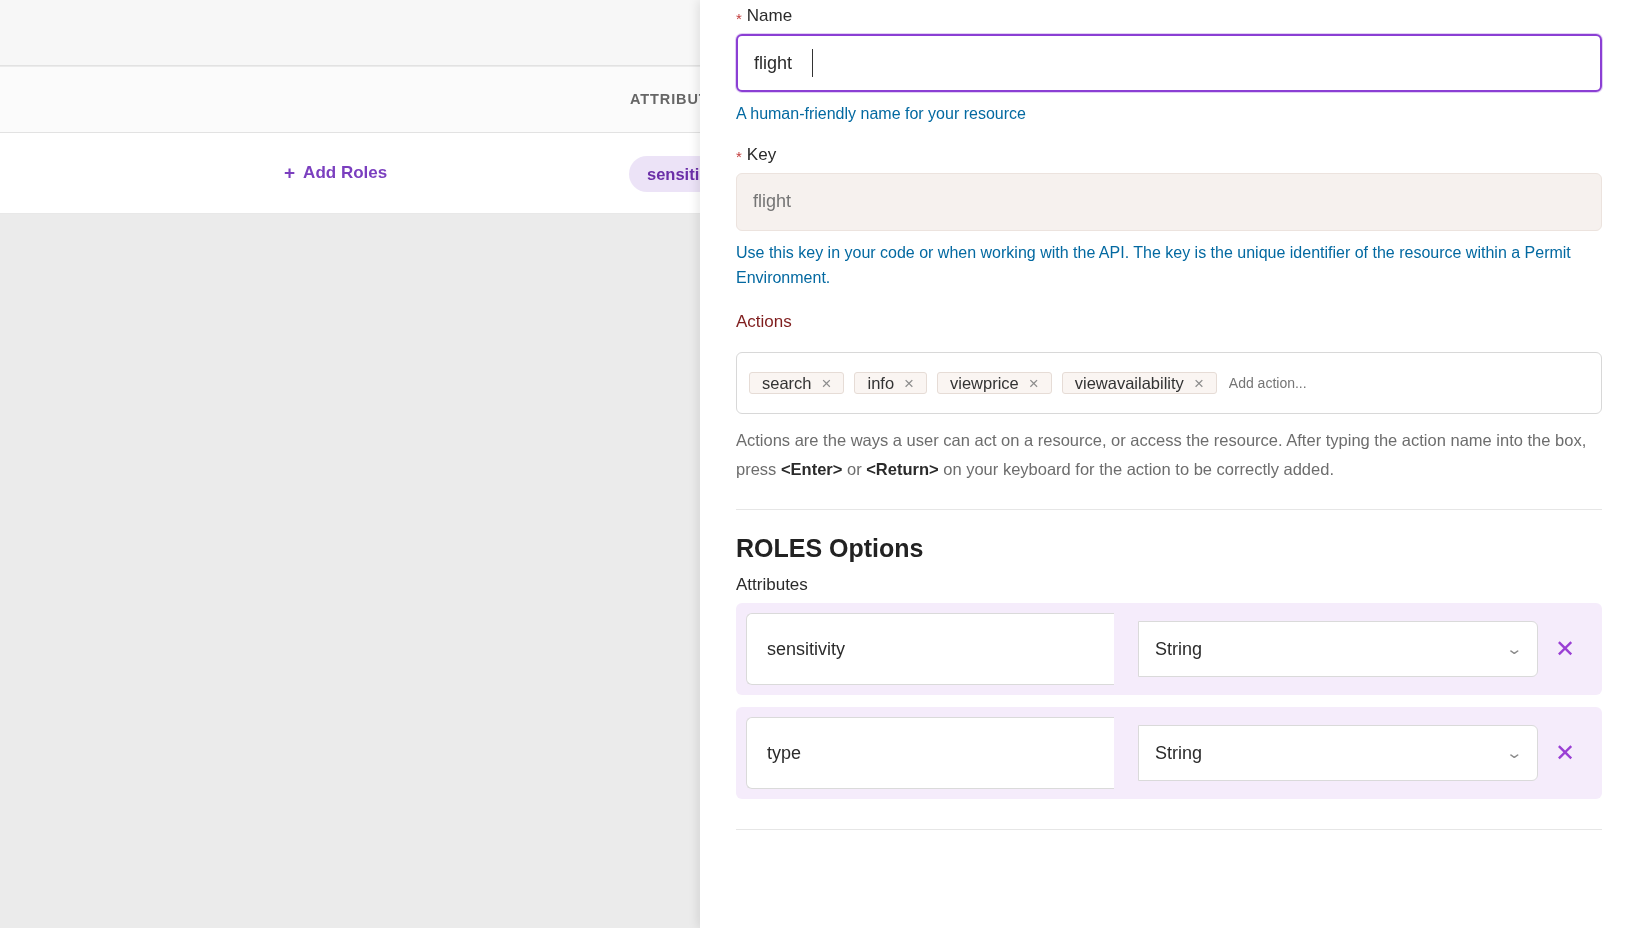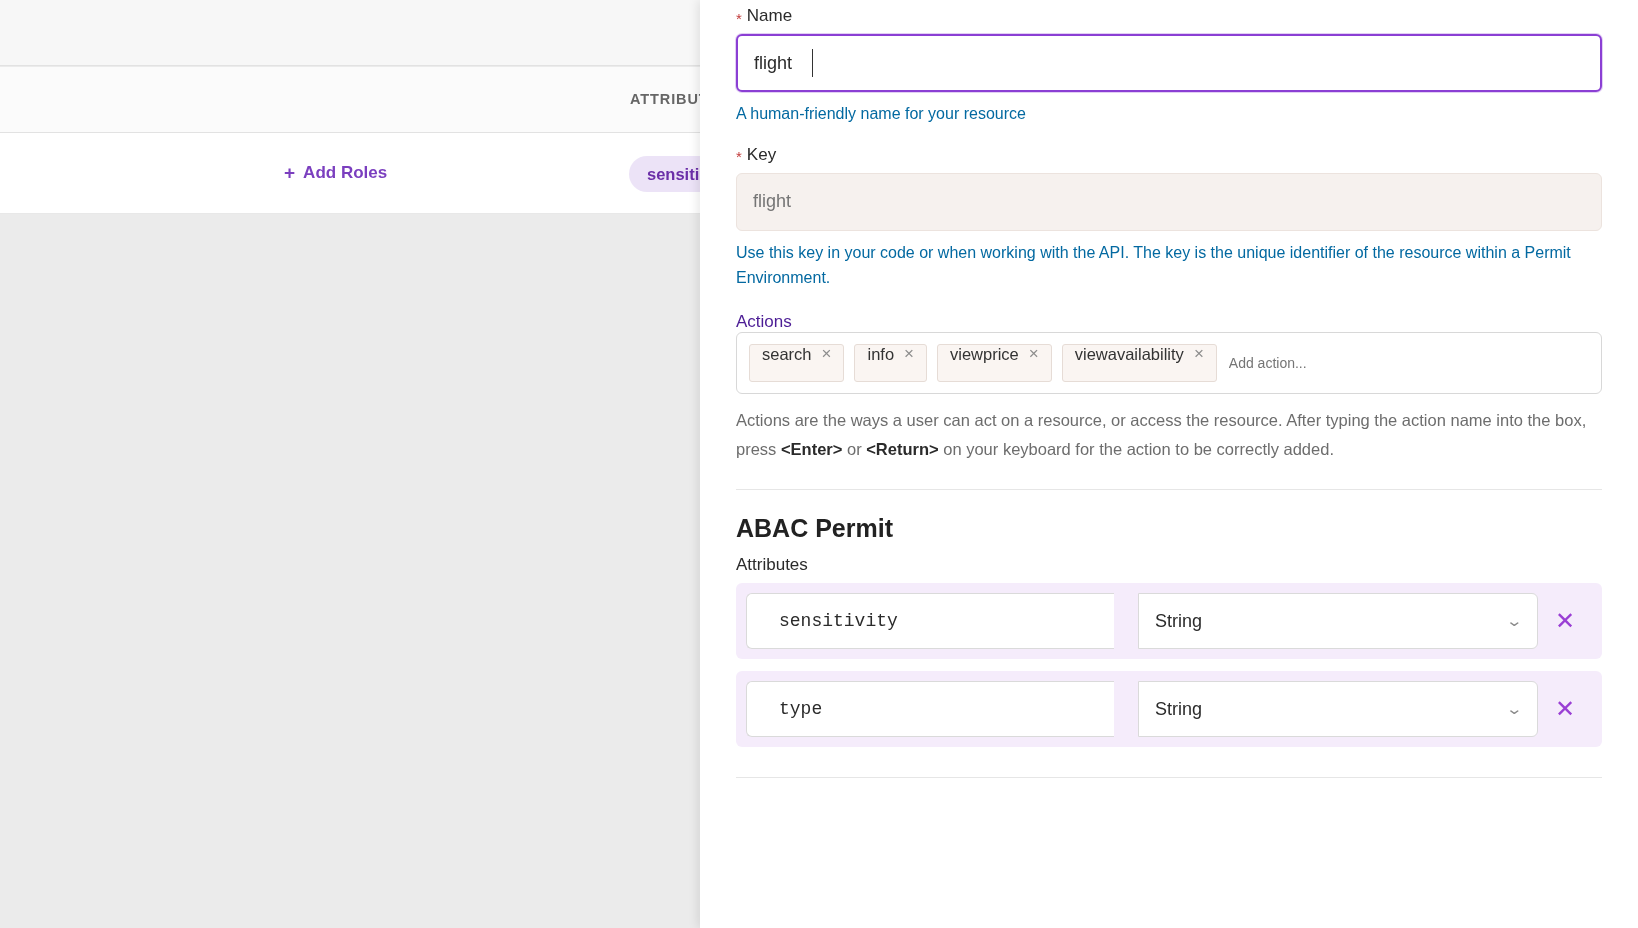--- a/index.html
+++ b/index.html
@@ -147,40 +147,40 @@
     position: absolute;
     left: 76px; top: 15px;
     width: 1px; height: 28px;
     background: #333;
   }
 
   .key-block { margin-top: 18px; }
   .actions-block { margin-top: 22px; }
   .section-title {
     font-size: 17px;
-    color: #4c1d95;
-    margin-bottom: 0;
+    color: #7f1d1d;
+    margin-bottom: 20px;
   }
 
   .tag-box {
     width: 100%;
     min-height: 62px;
     border: 1px solid #d8d8d8;
     border-radius: 6px;
     display: flex;
     align-items: center;
     padding: 0 12px;
     gap: 10px;
     background: #fff;
   }
   .tag {
     display: inline-flex;
-    align-items: flex-start;
+    align-items: center;
     gap: 10px;
-    height: 38px;
+    height: 22px;
     padding: 0 12px;
     border: 1px solid #e6dcd6;
     border-radius: 3px;
     background: #faf5f2;
     font-size: 16.5px;
     color: #333;
     white-space: nowrap;
   }
   .tag .x {
     color: #8d8d8d;
@@ -230,30 +230,30 @@
     display: flex;
     align-items: center;
     background: #f5ecfb;
     border-radius: 6px;
     padding: 10px;
     margin-bottom: 12px;
     gap: 0;
   }
   .attr-name {
     flex: 0 0 368px;
-    height: 56px;
+    height: 72px;
     border: 1px solid #dadada;
     border-right: none;
     border-radius: 6px 0 0 6px;
     background: #fff;
     font-size: 18px;
     color: #2b2b2b;
-    padding: 0 32px;
+    padding: 0 20px;
     outline: none;
-    font-family: Liberation Mono, monospace;
+    font-family: Liberation Sans, sans-serif;
   }
   .attr-type {
     flex: 1 1 auto;
     height: 56px;
     border: 1px solid #dadada;
     border-radius: 0 6px 6px 0;
     background: #fff;
     font-size: 18px;
     color: #2b2b2b;
     padding: 0 16px;
@@ -362,21 +362,21 @@
         </span>
         <input class="tag-input" placeholder="Add action..." style="">
       </div>
       <div class="actions-helper">
         <span>Actions are the ways a user can act on a resource, or access the resource. After typing the action name into the box, press </span><b>&lt;Enter&gt;</b><span> or </span><b>&lt;Return&gt;</b><span> on your keyboard for the action to be correctly added.</span>
       </div>
     </div>
 
     <hr class="divider">
 
-    <div class="abac-title">ABAC Permit</div>
+    <div class="abac-title">ROLES Options</div>
     <div class="attr-label">Attributes</div>
 
     <div class="attr-row">
       <input class="attr-name" value="sensitivity" style="">
       <div class="attr-type">
         <span>String</span>
         <span class="chev">⌄</span>
       </div>
       <div class="attr-remove">✕</div>
     </div>

